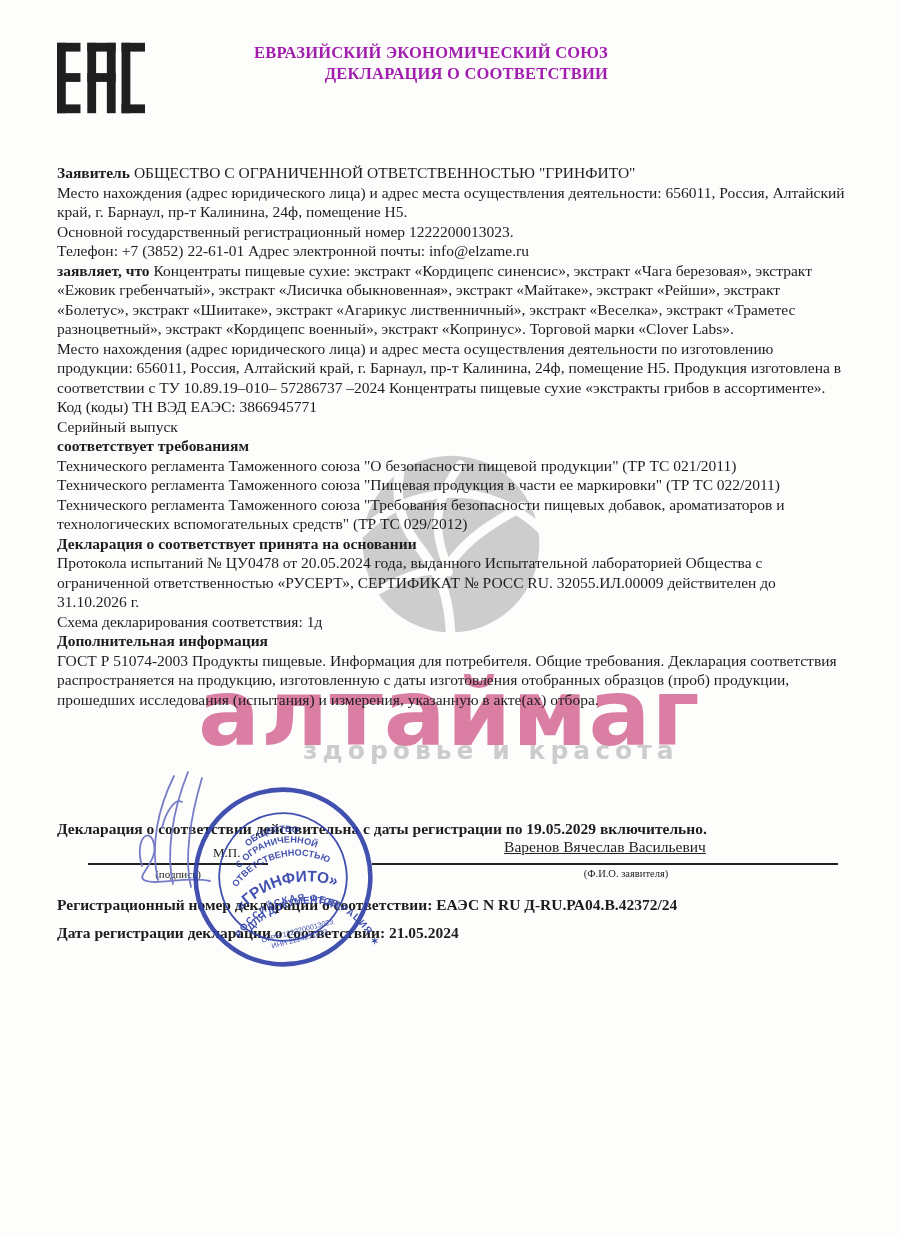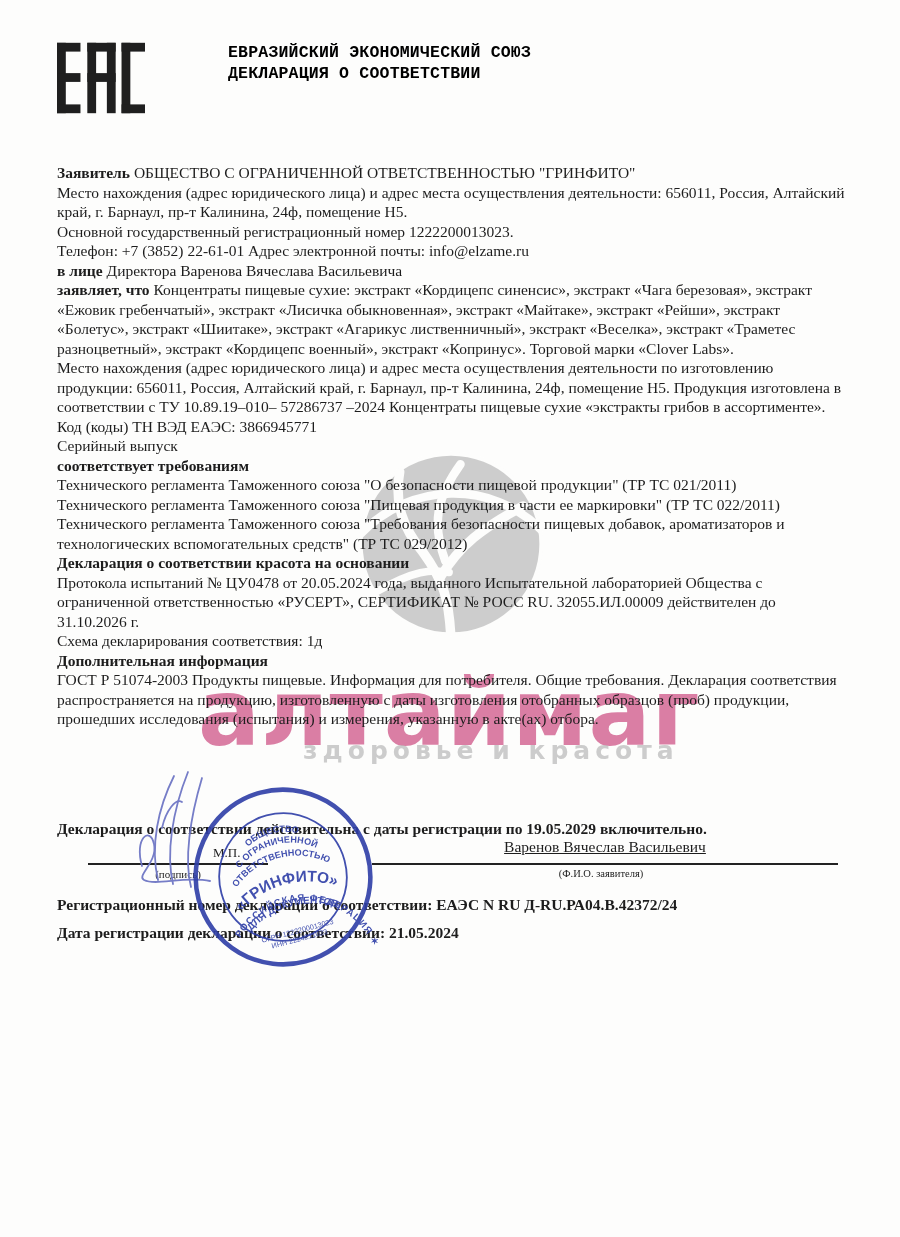--- a/index.html
+++ b/index.html
@@ -4,23 +4,23 @@
 <style>
   html,body{margin:0;padding:0;background:#e8e8e8;}
   .page{
     position:relative;width:900px;height:1237px;background:#fdfdfc;
     font-family:"Liberation Serif",serif;color:#1d1d1d;overflow:hidden;
     margin:0 auto;
   }
   
   .eac-logo{position:absolute;left:57px;top:42px;width:88px;height:72px;}
   .header-block{
-    position:absolute;left:228px;top:42px;width:380px;text-align:left;
-    font-family:Liberation Mono, monospace;font-weight:bold;font-size:16.5px;
-    line-height:21px;color:#000000;letter-spacing:.2px;
+    position:absolute;left:228px;top:42px;width:380px;text-align:right;
+    font-family:Liberation Serif, serif;font-weight:bold;font-size:16.5px;
+    line-height:21px;color:#a21caf;letter-spacing:.2px;
   }
   
   .wm-globe{position:absolute;left:356px;top:448px;width:190px;height:192px;z-index:1;}
   .wm-brand{
     position:absolute;left:198px;top:660px;z-index:1;
     font-family:"DejaVu Sans",sans-serif;font-weight:bold;font-size:92px;
     color:#be185d;opacity:.55;letter-spacing:1px;white-space:nowrap;
   }
   .wm-tagline{
     position:absolute;left:303px;top:736px;z-index:1;
@@ -38,21 +38,21 @@
   
   .validity{
     position:absolute;left:57px;top:820px;width:800px;z-index:2;
     font-size:15.5px;font-weight:bold;
   }
   .sig-line-left{position:absolute;left:88px;top:863px;width:180px;border-top:2px solid #222;z-index:2;}
   .sig-caption-left{position:absolute;left:88px;top:868px;width:180px;text-align:center;font-size:11px;z-index:2;}
   .mp-label{position:absolute;left:213px;top:845px;font-size:13px;z-index:2;}
   .fio-name{position:absolute;left:372px;top:838px;width:466px;text-align:center;font-size:15.5px;z-index:2;text-decoration:underline;}
   .sig-line-right{position:absolute;left:372px;top:863px;width:466px;border-top:2px solid #222;z-index:2;}
-  .sig-caption-right{position:absolute;left:368px;top:868px;width:466px;text-align:center;font-size:10.5px;z-index:2;}
+  .sig-caption-right{position:absolute;left:393px;top:868px;width:466px;text-align:center;font-size:10.5px;z-index:2;}
   .reg-number{position:absolute;left:57px;top:896px;width:800px;font-size:15.5px;font-weight:bold;z-index:2;}
   .reg-date{position:absolute;left:57px;top:924px;width:800px;font-size:15.5px;font-weight:bold;z-index:2;}
   
   .stamp{position:absolute;left:192px;top:786px;width:182px;height:182px;z-index:3;
          transform:rotate(-15deg);opacity:.9;}
   .signature-ink{position:absolute;left:112px;top:768px;width:115px;height:125px;z-index:3;opacity:.95;}
 </style>
 </head>
 <body>
 
@@ -102,30 +102,29 @@
   </svg>
 
   <div class="wm-brand">алтаймаг</div>
   <div class="wm-tagline">здоровье и красота</div>
 
   <div class="content">
     <p><span class="bold">Заявитель</span><span> ОБЩЕСТВО С ОГРАНИЧЕННОЙ ОТВЕТСТВЕННОСТЬЮ "ГРИНФИТО"</span></p>
     <p>Место нахождения (адрес юридического лица) и адрес места осуществления деятельности: 656011, Россия, Алтайский край, г. Барнаул, пр-т Калинина, 24ф, помещение Н5.</p>
     <p>Основной государственный регистрационный номер 1222200013023.</p>
     <p>Телефон: +7 (3852) 22-61-01 Адрес электронной почты: info@elzame.ru</p>
-    <p><span class="bold">в лице</span><span> Директора Варенова Вячеслава Васильевича</span></p>
     <p class="sec"><span class="bold">заявляет, что</span><span> Концентраты пищевые сухие: экстракт «Кордицепс синенсис», экстракт «Чага березовая», экстракт «Ежовик гребенчатый», экстракт «Лисичка обыкновенная», экстракт «Майтаке», экстракт «Рейши», экстракт «Болетус», экстракт «Шиитаке», экстракт «Агарикус лиственничный», экстракт «Веселка», экстракт «Траметес разноцветный», экстракт «Кордицепс военный», экстракт «Копринус». Торговой марки «Clover Labs».</span></p>
     <p>Место нахождения (адрес юридического лица) и адрес места осуществления деятельности по изготовлению продукции: 656011, Россия, Алтайский край, г. Барнаул, пр-т Калинина, 24ф, помещение Н5. Продукция изготовлена в соответствии с ТУ 10.89.19–010– 57286737 –2024 Концентраты пищевые сухие «экстракты грибов в ассортименте».</p>
     <p>Код (коды) ТН ВЭД ЕАЭС: 3866945771</p>
     <p>Серийный выпуск</p>
     <p class="sec bold">соответствует требованиям</p>
     <p>Технического регламента Таможенного союза "О безопасности пищевой продукции" (ТР ТС 021/2011)</p>
     <p>Технического регламента Таможенного союза "Пищевая продукция в части ее маркировки" (ТР ТС 022/2011)</p>
     <p>Технического регламента Таможенного союза "Требования безопасности пищевых добавок, ароматизаторов и технологических вспомогательных средств" (ТР ТС 029/2012)</p>
-    <p class="sec bold">Декларация о соответствии красота на основании</p>
+    <p class="sec bold">Декларация о соответствует принята на основании</p>
     <p>Протокола испытаний № ЦУ0478 от 20.05.2024 года, выданного Испытательной лабораторией Общества с ограниченной ответственностью «РУСЕРТ», СЕРТИФИКАТ № РОСС RU. 32055.ИЛ.00009 действителен до 31.10.2026 г.</p>
     <p>Схема декларирования соответствия: 1д</p>
     <p class="sec bold">Дополнительная информация</p>
     <p>ГОСТ Р 51074-2003 Продукты пищевые. Информация для потребителя. Общие требования. Декларация соответствия распространяется на продукцию, изготовленную с даты изготовления отобранных образцов (проб) продукции, прошедших исследования (испытания) и измерения, указанную в акте(ах) отбора.</p>
   </div>
 
   <div class="validity">Декларация о соответствии действительна с даты регистрации по 19.05.2029  включительно.</div>
 
   <div class="sig-line-left"></div>
   <div class="sig-caption-left">(подпись)</div>

